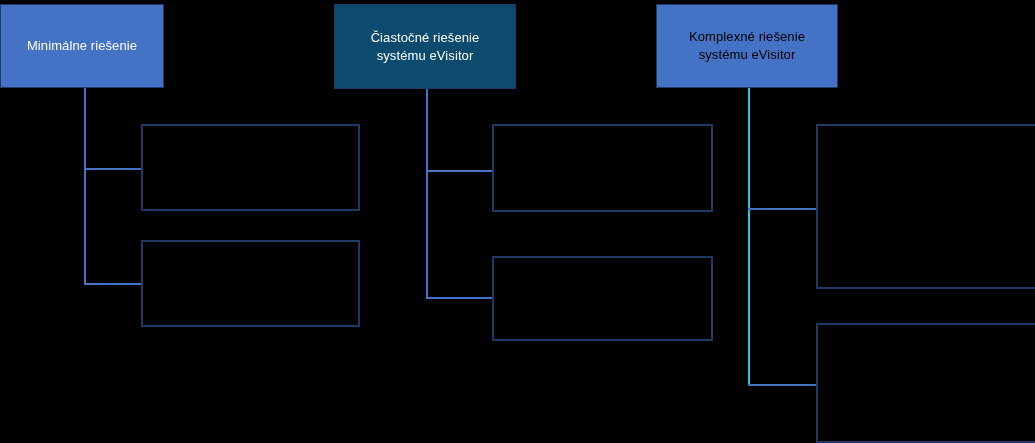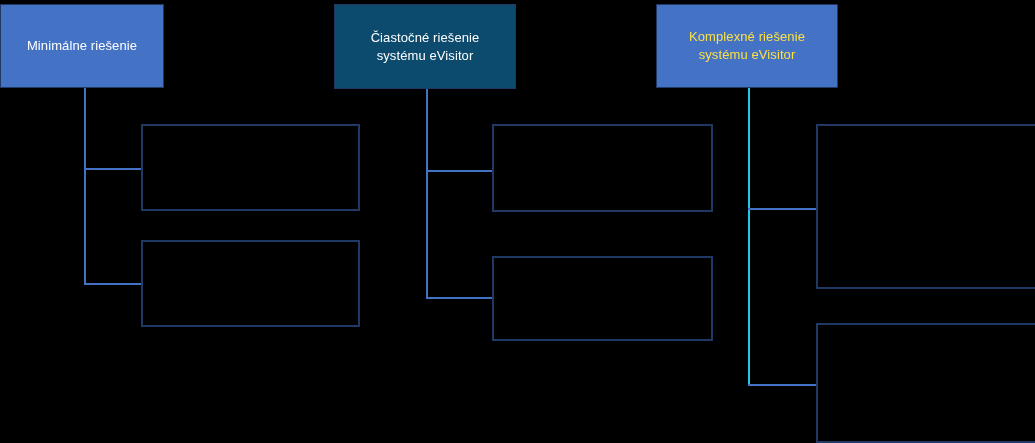--- a/index.html
+++ b/index.html
@@ -76,18 +76,18 @@
     <div class="conn h" style="left: 426px; top: 170px; width: 66px; background: rgb(68, 114, 196);"></div>
     <div class="conn h" style="left: 426px; top: 297px; width: 66px; background: rgb(68, 114, 196);"></div>
     <div class="header-box" style="left: 334px; top: 4px; width: 182px; height: 85px; background: #0c4a6e; border-color: rgb(31, 56, 100); color: rgb(255, 255, 255);">
       <span class="hb-label">Čiastočné riešenie systému eVisitor</span>
     </div>
     <div class="content-box" style="left: 492px; top: 124px; width: 221px; height: 88px; background: rgb(0, 0, 0); border-color: rgb(31, 56, 100);"><span></span></div>
     <div class="content-box" style="left: 492px; top: 256px; width: 221px; height: 85px; background: rgb(0, 0, 0); border-color: rgb(31, 56, 100);"><span></span></div>
     <div class="conn v cyan" style="left: 748px; top: 88px; height: 298px; background: rgb(27, 200, 240);"></div>
     <div class="conn h" style="left: 748px; top: 208px; width: 68px; background: rgb(68, 114, 196);"></div>
     <div class="conn h" style="left: 748px; top: 384px; width: 68px; background: rgb(68, 114, 196);"></div>
-    <div class="header-box" style="left: 656px; top: 4px; width: 182px; height: 84px; background: rgb(68, 114, 196); border-color: rgb(31, 56, 100); color: #fde047;">
+    <div class="header-box" style="left: 656px; top: 4px; width: 182px; height: 84px; background: rgb(68, 114, 196); border-color: rgb(31, 56, 100); color: #000000;">
       <span class="hb-label">Komplexné riešenie systému eVisitor</span>
     </div>
     <div class="content-box clipped-right" style="left: 816px; top: 124px; width: 219px; height: 165px; background: rgb(0, 0, 0); border-color: rgb(31, 56, 100);"><span></span></div>
     <div class="content-box clipped-right" style="left: 816px; top: 323px; width: 219px; height: 120px; background: rgb(0, 0, 0); border-color: rgb(31, 56, 100);"><span></span></div>
   </div>
 
 </body></html>

